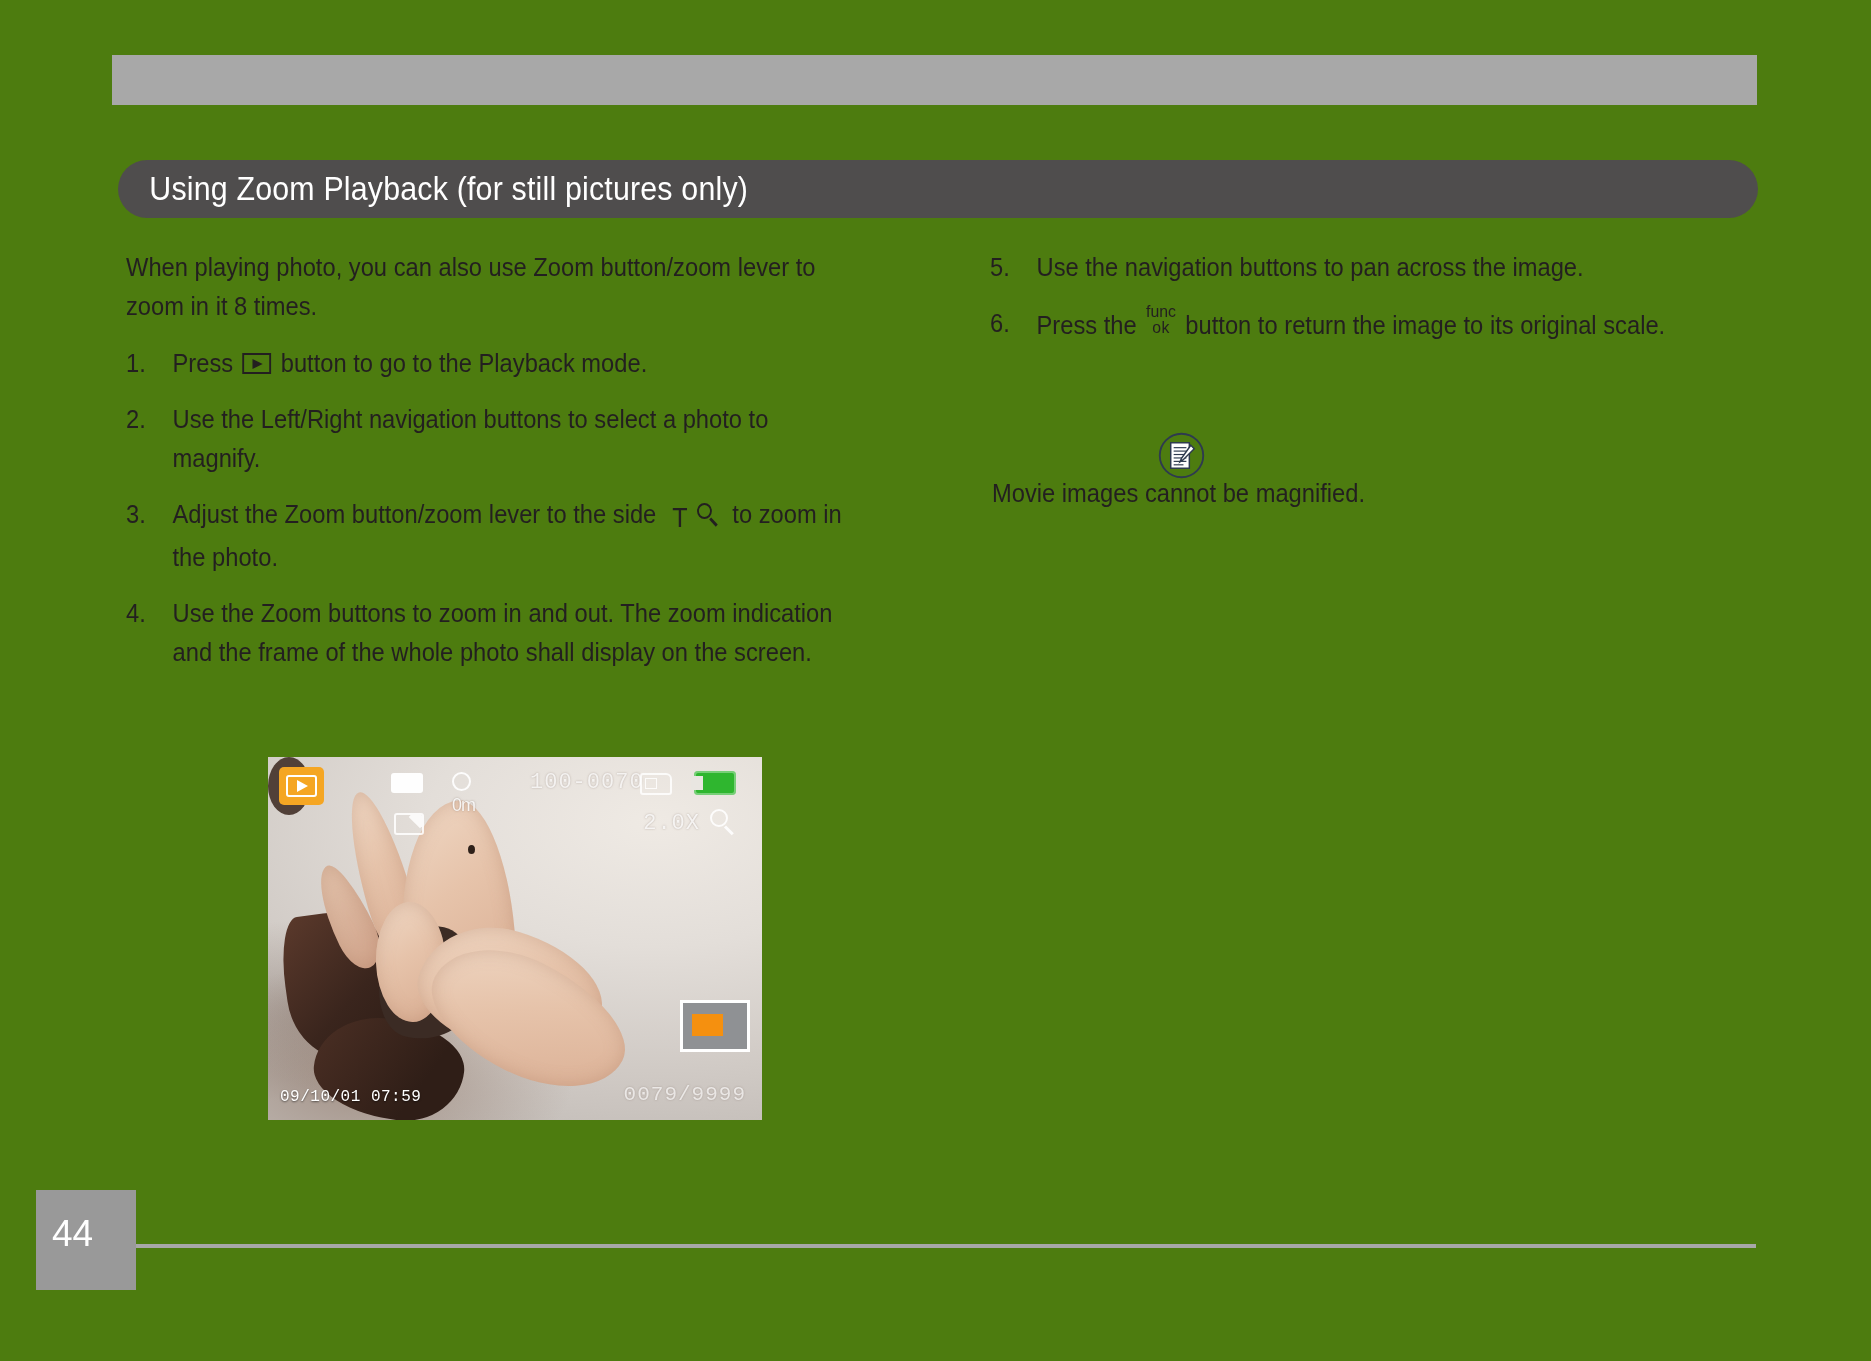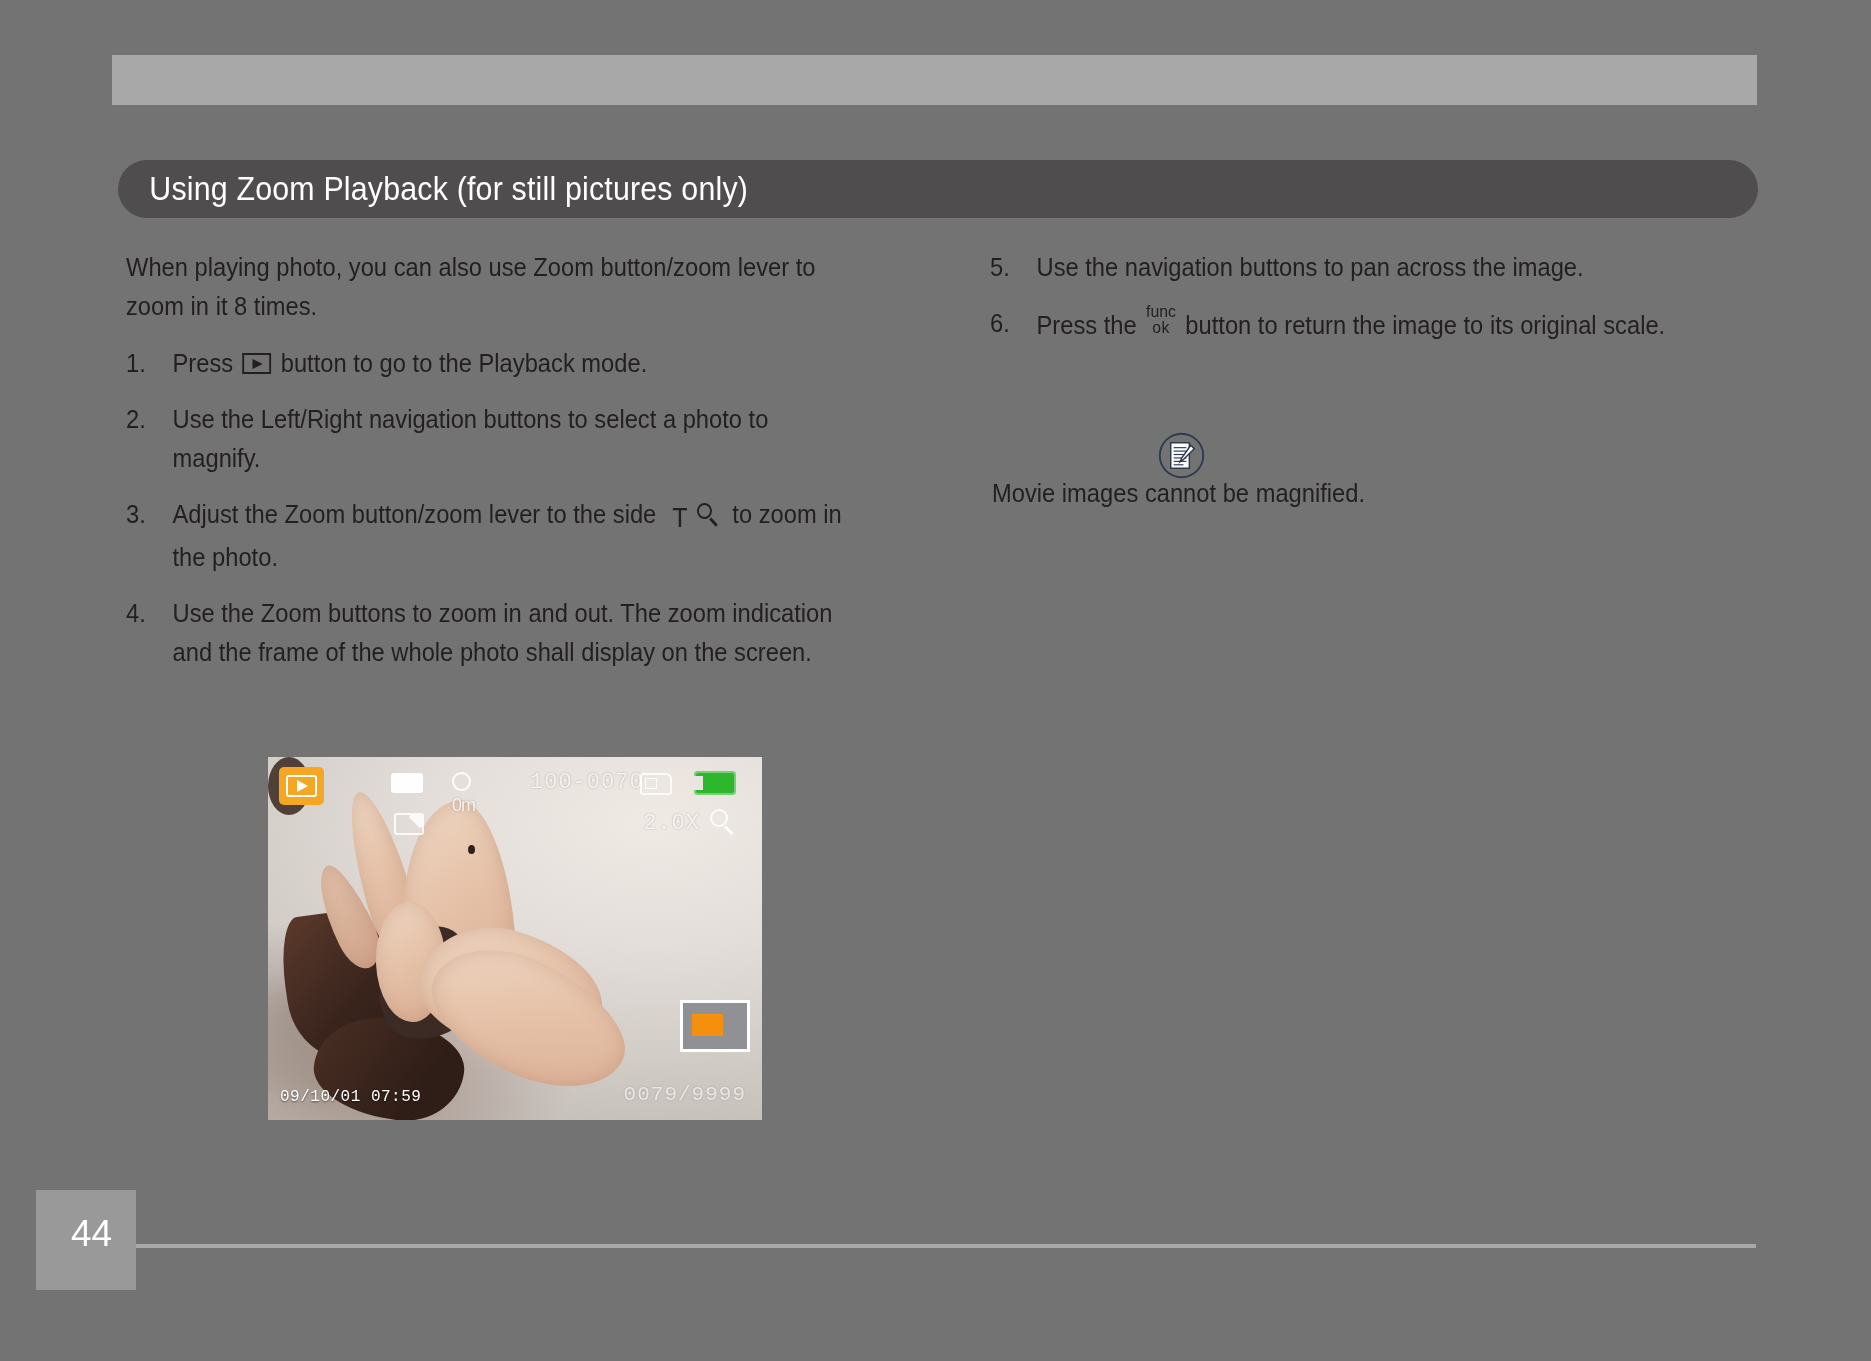--- a/index.html
+++ b/index.html
@@ -7,21 +7,21 @@
     padding: 0;
     background: #ffffff;
   }
   body {
     font-family: "Liberation Sans", sans-serif;
   }
   #page {
     position: relative;
     width: 1871px;
     height: 1361px;
-    background: #737373;
+    background: #4d7c0f;
     overflow: hidden;
   }
 
   
   .header-bar {
     position: absolute;
     left: 112px;
     top: 55px;
     width: 1645px;
     height: 50px;
@@ -443,21 +443,20 @@
     width: 100px;
     height: 100px;
     background: #999999;
   }
   .page-num {
     position: absolute;
     left: 52px;
     top: 1213px;
     color: #ffffff;
     font-size: 37px;
-    margin-left: 19px;
   }
   .footer-rule {
     position: absolute;
     left: 136px;
     top: 1244px;
     width: 1620px;
     height: 4px;
     background: #a8a8a8;
   }
 

